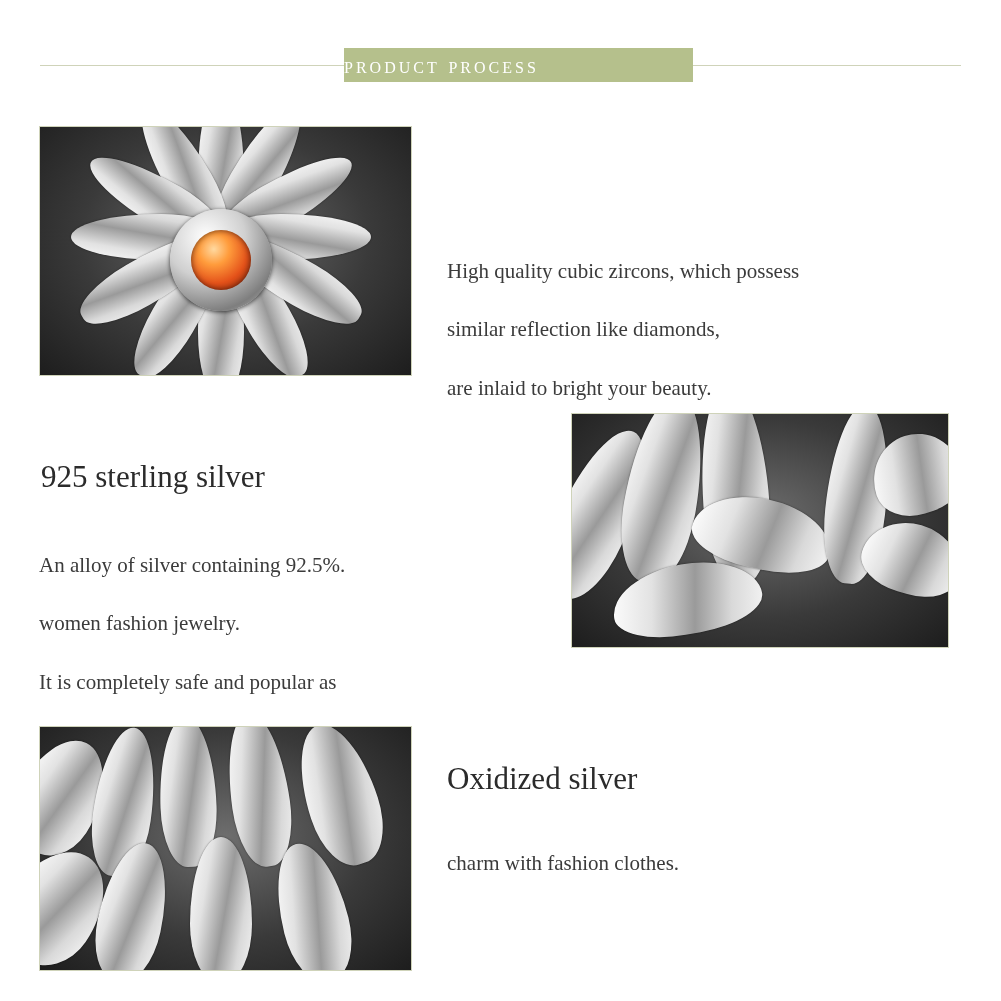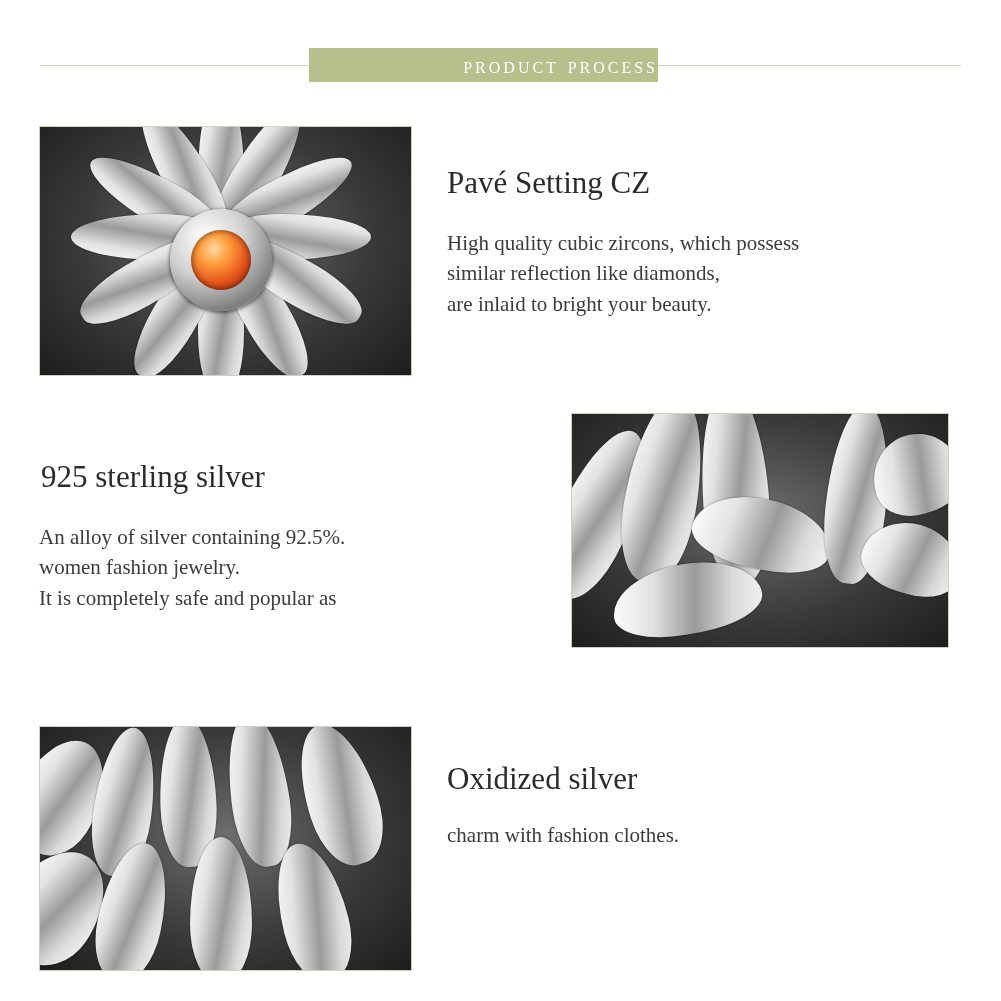--- a/index.html
+++ b/index.html
@@ -23,26 +23,26 @@
     width: 1001px; height: 34px;
   }
   .banner-rule {
     position: absolute;
     left: 40px; right: 40px; top: 17px;
     height: 1px;
     background: #cfd3b9;
   }
   .banner-box {
     position: absolute;
-    left: 309px; top: 48px;
+    left: 344px; top: 48px;
     width: 349px; height: 34px;
     background: #b5c08c;
     display: flex;
     align-items: center;
-    justify-content: flex-end;
+    justify-content: flex-start;
   }
   .banner-text {
     color: #ffffff;
     font-family: "Liberation Serif", serif;
     font-size: 23px;
     letter-spacing: 3px;
     font-variant: small-caps;
     text-transform: lowercase;
     line-height: 1;
   }
@@ -90,21 +90,21 @@
     white-space: nowrap;
     line-height: 1.1;
   }
   .body {
     position: absolute;
     font-family: "Liberation Serif", serif;
     font-size: 21px;
     color: #3b3b3b;
     line-height: 1.45;
   }
-  .body div { white-space: nowrap; }
+  .body div { white-space: nowrap; margin-top: 28px; }
 </style>
 </head>
 <body>
 
 <div class="page">
 
   <div class="banner-wrap">
     <div class="banner-rule"></div>
   </div>
   <div class="banner-box">
@@ -123,21 +123,20 @@
     <div class="petal" style="left:158px; top:-40px; width:46px; height:150px; transform:rotate(90deg); transform-origin:50% 100%;"></div>
     <div class="petal" style="left:158px; top:110px; width:46px; height:160px; transform:rotate(0deg); transform-origin:50% 0%;"></div>
     <div class="petal" style="left:158px; top:110px; width:46px; height:160px; transform:rotate(30deg); transform-origin:50% 0%;"></div>
     <div class="petal" style="left:158px; top:110px; width:46px; height:160px; transform:rotate(-30deg); transform-origin:50% 0%;"></div>
     <div class="petal" style="left:158px; top:110px; width:46px; height:160px; transform:rotate(60deg); transform-origin:50% 0%;"></div>
     <div class="petal" style="left:158px; top:110px; width:46px; height:160px; transform:rotate(-60deg); transform-origin:50% 0%;"></div>
     <div class="bezel" style="left:130px; top:82px; width:102px; height:102px;"></div>
     <div class="gem" style="left:151px; top:103px; width:60px; height:60px;"></div>
   </div>
 
-  <div class="heading" style="left:447px; top:166px;">Pavé Setting CZ</div>
   <div class="body" style="left:447px; top:228px;">
     <div>High quality cubic zircons, which possess</div>
     <div>similar reflection like diamonds,</div>
     <div>are inlaid to bright your beauty.</div>
   </div>
 
   <div class="photo" style="left:571px; top:413px; width:378px; height:235px;">
     <div class="inner"></div>
     <div class="petal" style="left:-10px; top:10px; width:70px; height:180px; transform:rotate(24deg);"></div>
     <div class="petal" style="left:55px; top:-20px; width:72px; height:190px; transform:rotate(10deg);"></div>

